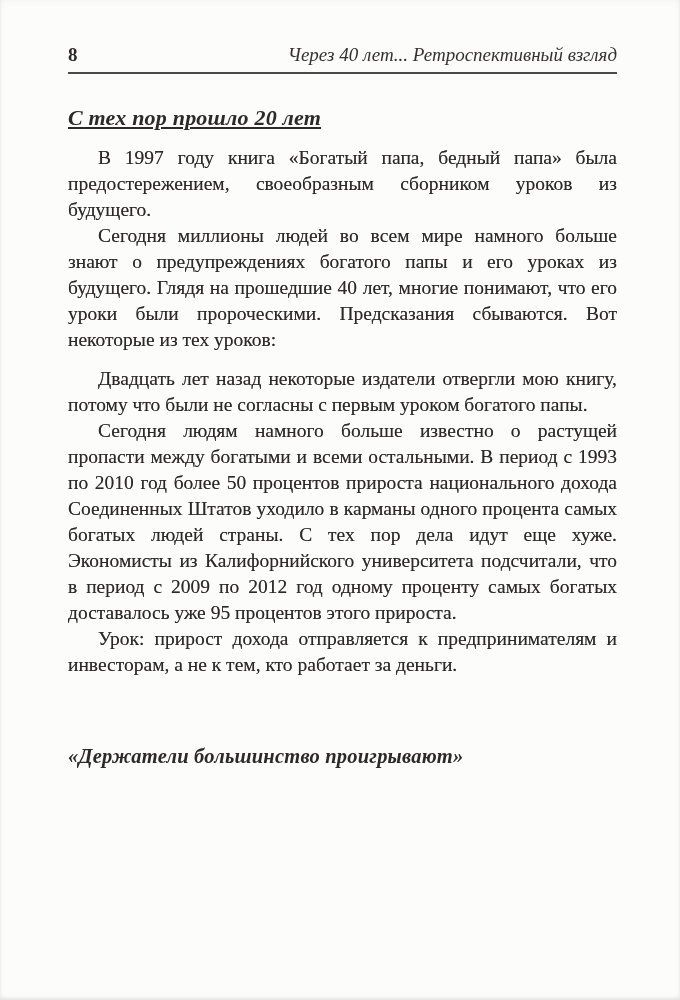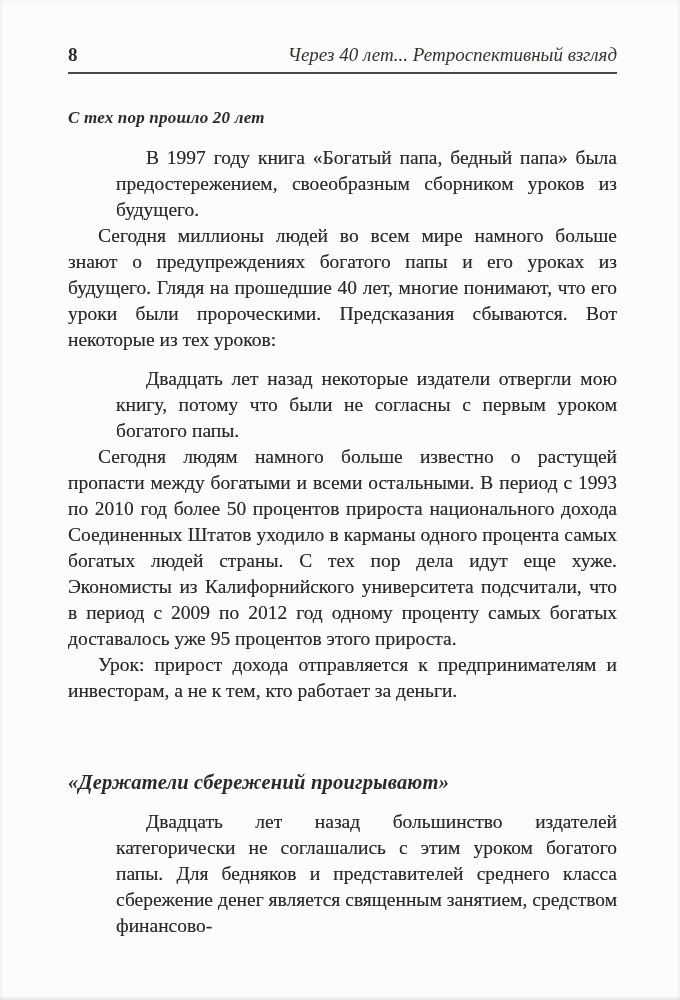--- a/index.html
+++ b/index.html
@@ -31,45 +31,45 @@
   }
   .page-number {
     font-weight: bold;
   }
   .running-title {
     font-style: italic;
     color: #35332f;
   }
   .doc-title {
     margin: 30px 0 0 0;
-    font-size: 17px;
+    font-size: 22px;
     line-height: 28px;
     font-weight: bold;
     font-style: italic;
     letter-spacing: 0.2px;
+    text-decoration: underline;
   }
   .lesson-title {
     margin: 38px 0 0 0;
     font-size: 20.5px;
     line-height: 27px;
     font-weight: bold;
     font-style: italic;
     letter-spacing: 0.2px;
   }
   p.body-par {
     margin: 0;
     font-size: 19.5px;
     line-height: 26px;
     text-align: justify;
     text-indent: 30px;
     text-shadow: 0 0 0.4px rgba(43,42,40,0.55);
   }
   p.body-par.first-after {
     margin-top: 13px;
-    margin-left: 48px;
   }
 </style>
 </head>
 <body>
 
 <div class="page">
 
   <div class="page-header">
     <span class="page-number">8</span>
     <span class="running-title">Через 40 лет... Ретроспективный взгляд</span>
@@ -83,18 +83,17 @@
 
 
   <p class="body-par first-after">Двадцать лет назад некоторые издатели отвергли мою книгу, потому что были не согласны с первым уроком богатого папы.</p>
 
   <p class="body-par">Сегодня людям намного больше известно о растущей пропасти между богатыми и всеми остальными. В период с 1993 по 2010 год более 50 процентов прироста национального дохода Соединенных Штатов уходило в карманы одного процента самых богатых людей страны. С тех пор дела идут еще хуже. Экономисты из Калифорнийского университета подсчитали, что в период с 2009 по 2012 год одному проценту самых богатых доставалось уже 95 процентов этого прироста.</p>
 
   <p class="body-par">Урок: прирост дохода отправляется к предпринимателям и инвесторам, а не к тем, кто работает за деньги.</p>
 
   <h2 class="lesson-title">
     <br>
-    <span>«Держатели сбережений проигрывают»</span>
+    <span>«Держатели большинство проигрывают»</span>
   </h2>
 
-  <p class="body-par first-after">Двадцать лет назад большинство издателей категорически не соглашались с этим уроком богатого папы. Для бедняков и представителей среднего класса сбережение денег является священным занятием, средством финансово-</p>
 
 </div>
 
 </body></html>

